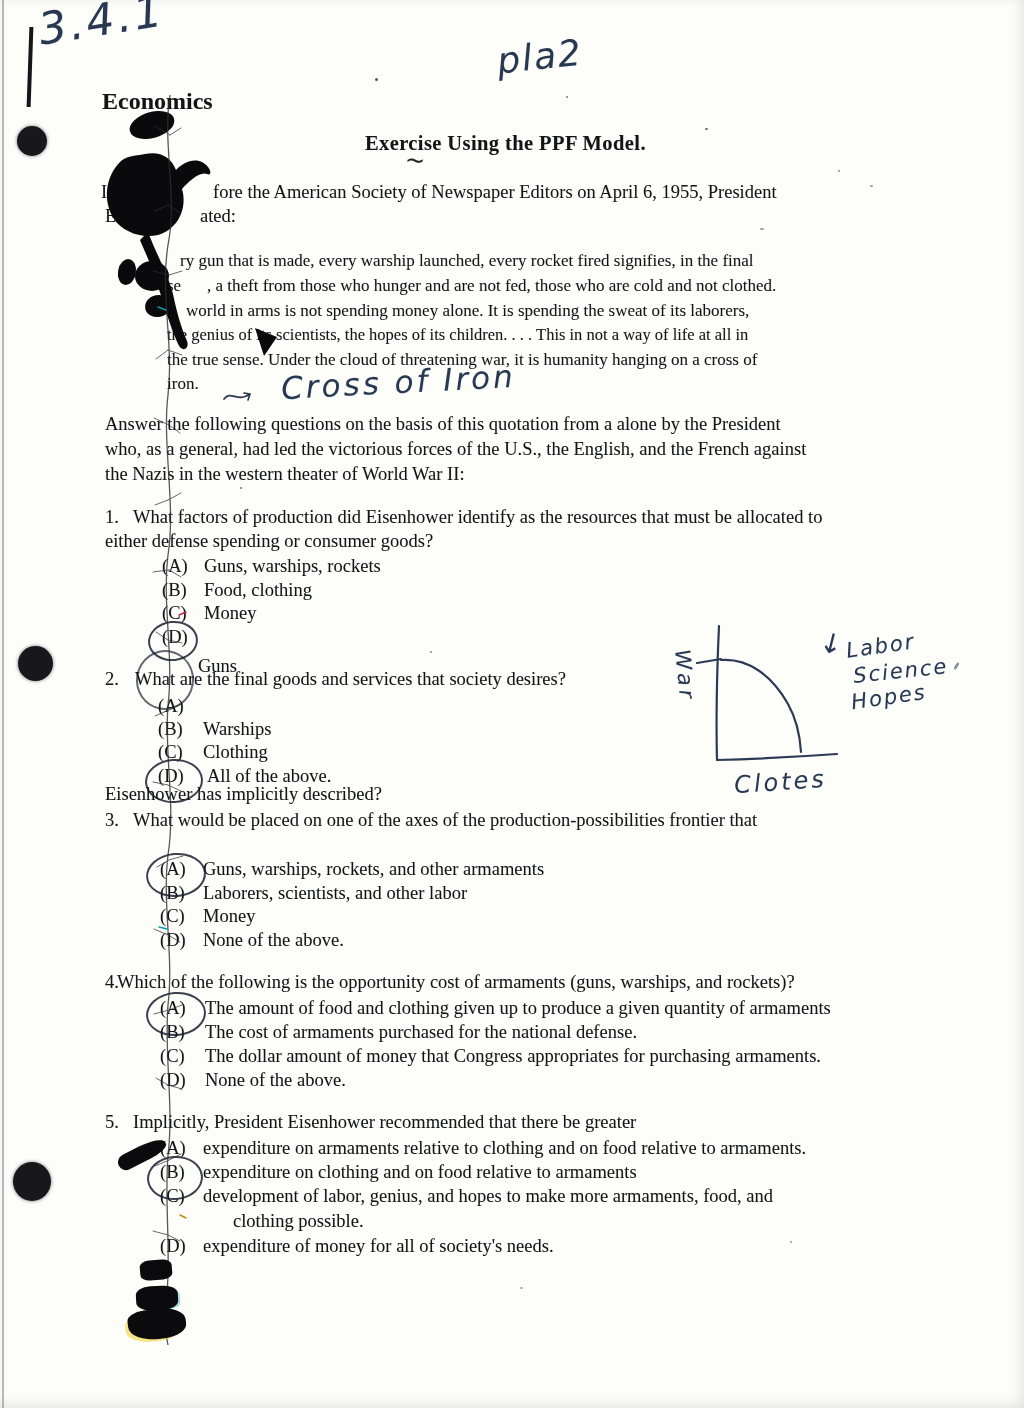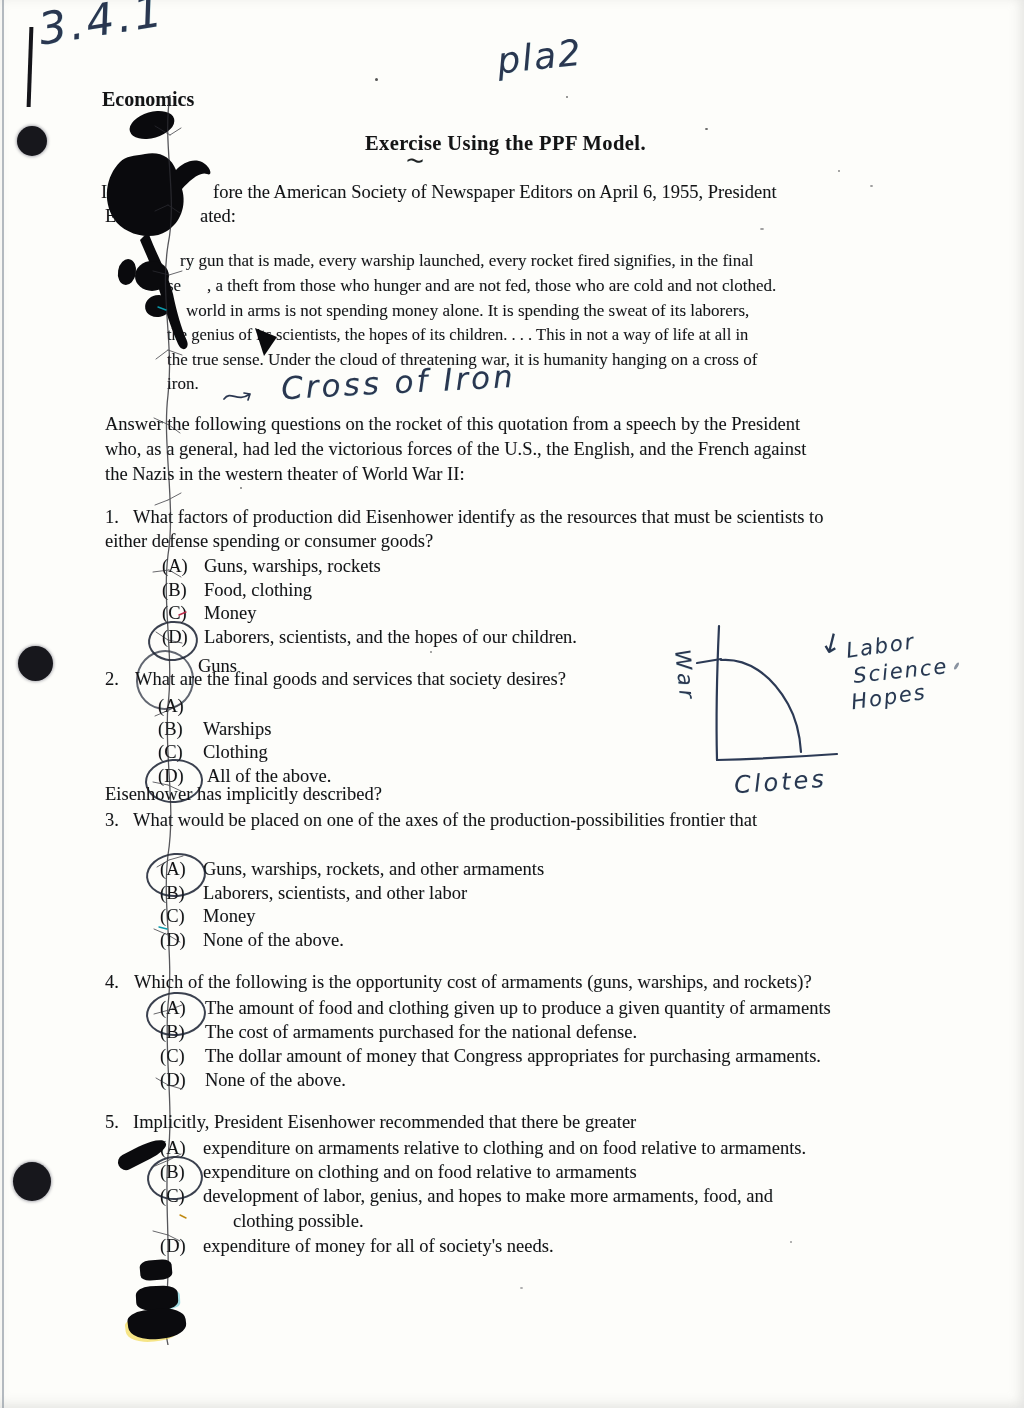--- a/index.html
+++ b/index.html
@@ -38,21 +38,21 @@
 
   <div style="position:absolute;left:28px;top:27px;width:4px;height:80px;background:#15151a;transform:rotate(2deg);"></div>
   <div class="hand" style="left:38px;top:-6px;font-size:44px;transform:rotate(-9deg);letter-spacing:3px;">3.4.1</div>
 
   <div class="hand" style="left:497px;top:36px;font-size:36px;transform:rotate(-6deg);letter-spacing:2px;">pla2</div>
 
   <div class="punch" style="left:17px;top:126px;width:30px;height:30px;"></div>
   <div class="punch" style="left:18px;top:646px;width:35px;height:35px;"></div>
   <div class="punch" style="left:13px;top:1162px;width:38px;height:39px;"></div>
 
-  <div class="row bold" style="left:102px;top:88px;font-size:20px;">Economics</div>
+  <div class="row bold" style="left:102px;top:88px;font-size:24px;">Economics</div>
   <div class="row bold" style="left:365px;top:132px;font-size:20.5px;letter-spacing:.4px;">Exercise Using the PPF Model.</div>
   <div class="hand" style="left:405px;top:146px;font-size:24px;transform:rotate(6deg);font-style:normal;color:#222;">~</div>
 
   <div class="row" style="left:101px;top:182px;">In a s</div>
   <div class="row" style="left:181px;top:182px;margin-left:32px;">fore the American Society of Newspaper Editors on April 6, 1955, President</div>
   <div class="row" style="left:105px;top:206px;">Eise</div>
   <div class="row" style="left:200px;top:206px;">ated:</div>
 
   <div class="row quote-row" style="left:180px;top:251px;">ry gun that is made, every warship launched, every rocket fired signifies, in the final</div>
   <div class="row quote-row" style="left:167px;top:276px;">se</div>
@@ -60,35 +60,34 @@
   <div class="row quote-row" style="left:207px;top:276px;">, a theft from those who hunger and are not fed, those who are cold and not clothed.</div>
   <div class="row quote-row q4small" style="left:167px;top:326px;">the genius of its scientists, the hopes of its children. . . . This in not a way of life at all in</div>
   <div class="row quote-row" style="left:167px;top:350px;">the true sense.  Under the cloud of threatening war, it is humanity hanging on a cross of</div>
   <div class="row quote-row" style="left:167px;top:374px;">iron.</div>
 
   <svg style="left:222px;top:386px;" width="34" height="20" viewBox="0 0 34 20">
     <path d="M2,13 C9,4 15,17 28,8 M28,8 l-6,-1 M28,8 l-2,6" stroke="#2a3750" stroke-width="1.7" fill="none" stroke-linecap="round"></path>
   </svg>
   <div class="hand" style="left:281px;top:364px;font-size:31px;transform:rotate(-3deg);letter-spacing:3px;">Cross of Iron</div>
 
-  <div class="row" style="left:105px;top:414px;">Answer the following questions on the rocket of this quotation from a speech by the President</div>
+  <div class="row" style="left:105px;top:414px;">Answer the following questions on the basis of this quotation from a alone by the President</div>
   <div class="row" style="left:105px;top:439px;">who, as a general, had led the victorious forces of the U.S., the English, and the French against</div>
   <div class="row" style="left:105px;top:464px;">the Nazis in the western theater of World War II:</div>
 
   <div class="row" style="left:105px;top:507px;">1.</div>
-  <div class="row" style="left:133px;top:507px;">What factors of production did Eisenhower identify as the resources that must be scientists to</div>
+  <div class="row" style="left:133px;top:507px;">What factors of production did Eisenhower identify as the resources that must be allocated to</div>
   <div class="row" style="left:105px;top:531px;">either defense spending or consumer goods?</div>
   <div class="row" style="left:162px;top:556px;">(A)</div>
   <div class="row" style="left:204px;top:556px;">Guns, warships, rockets</div>
   <div class="row" style="left:162px;top:580px;">(B)</div>
   <div class="row" style="left:204px;top:580px;">Food, clothing</div>
   <div class="row" style="left:162px;top:603px;">(C)</div>
   <div class="row" style="left:204px;top:603px;">Money</div>
   <div class="row" style="left:162px;top:627px;">(D)</div>
-  <div class="row" style="left:204px;top:627px;">Laborers, scientists, and the hopes of our children.</div>
   <div class="circ" style="left:148px;top:621px;width:46px;height:36px;transform:rotate(-6deg);"></div>
   <div class="circ" style="left:136px;top:650px;width:54px;height:56px;transform:rotate(10deg);border-width:2px;opacity:.8;"></div>
 
   <div class="row" style="left:105px;top:669px;">2.</div>
   <div class="row" style="left:135px;top:669px;">What are the final goods and services that society desires?</div>
   <div class="row" style="left:158px;top:696px;">(A)</div>
   <div class="row" style="left:198px;top:656px;">Guns</div>
   <div class="row" style="left:158px;top:719px;">(B)</div>
   <div class="row" style="left:203px;top:719px;">Warships</div>
   <div class="row" style="left:158px;top:742px;">(C)</div>
@@ -119,21 +118,21 @@
   <div class="row" style="left:203px;top:859px;">Guns, warships, rockets, and other armaments</div>
   <div class="row" style="left:160px;top:883px;">(B)</div>
   <div class="row" style="left:203px;top:883px;">Laborers, scientists, and other labor</div>
   <div class="row" style="left:160px;top:906px;">(C)</div>
   <div class="row" style="left:203px;top:906px;">Money</div>
   <div class="row" style="left:160px;top:930px;">(D)</div>
   <div class="row" style="left:203px;top:930px;">None of the above.</div>
   <div class="circ" style="left:146px;top:853px;width:56px;height:40px;transform:rotate(-5deg);"></div>
 
   <div class="row" style="left:105px;top:972px;">4.</div>
-  <div class="row" style="left:134px;top:972px;">Which of the following is the opportunity cost of armaments (guns, warships, and rockets)?</div>
+  <div class="row" style="left:117px;top:972px;">Which of the following is the opportunity cost of armaments (guns, warships, and rockets)?</div>
   <div class="row" style="left:160px;top:998px;">(A)</div>
   <div class="row" style="left:205px;top:998px;">The amount of food and clothing given up to produce a given quantity of armaments</div>
   <div class="row" style="left:160px;top:1022px;">(B)</div>
   <div class="row" style="left:205px;top:1022px;">The cost of armaments purchased for the national defense.</div>
   <div class="row" style="left:160px;top:1046px;">(C)</div>
   <div class="row" style="left:205px;top:1046px;">The dollar amount of money that Congress appropriates for purchasing armaments.</div>
   <div class="row" style="left:160px;top:1070px;">(D)</div>
   <div class="row" style="left:205px;top:1070px;">None of the above.</div>
   <div class="circ" style="left:146px;top:992px;width:56px;height:40px;transform:rotate(-5deg);"></div>
 

